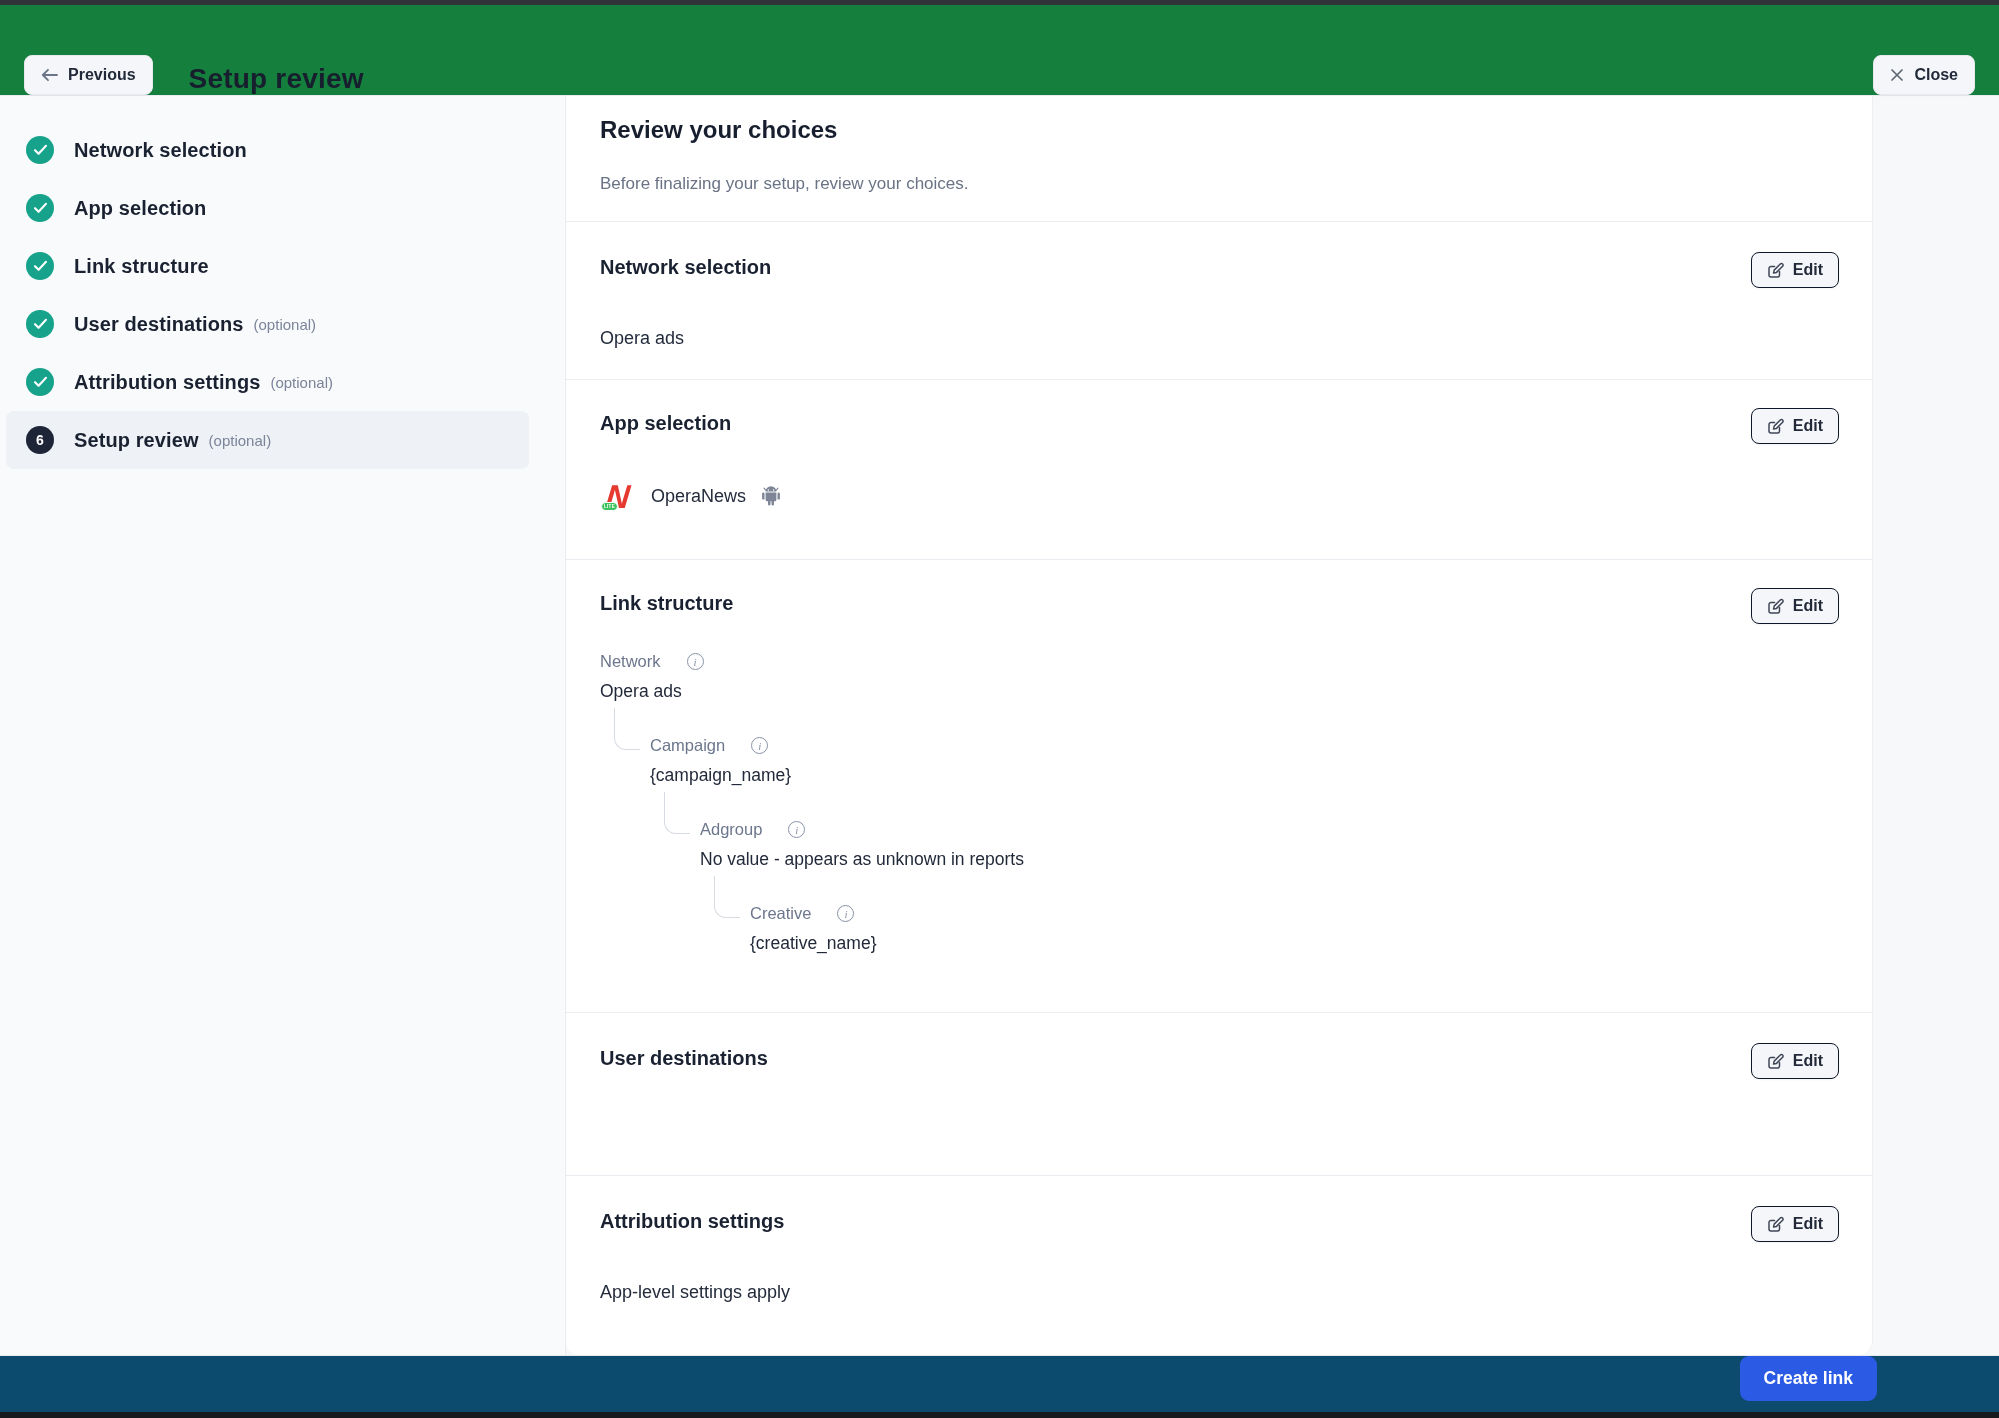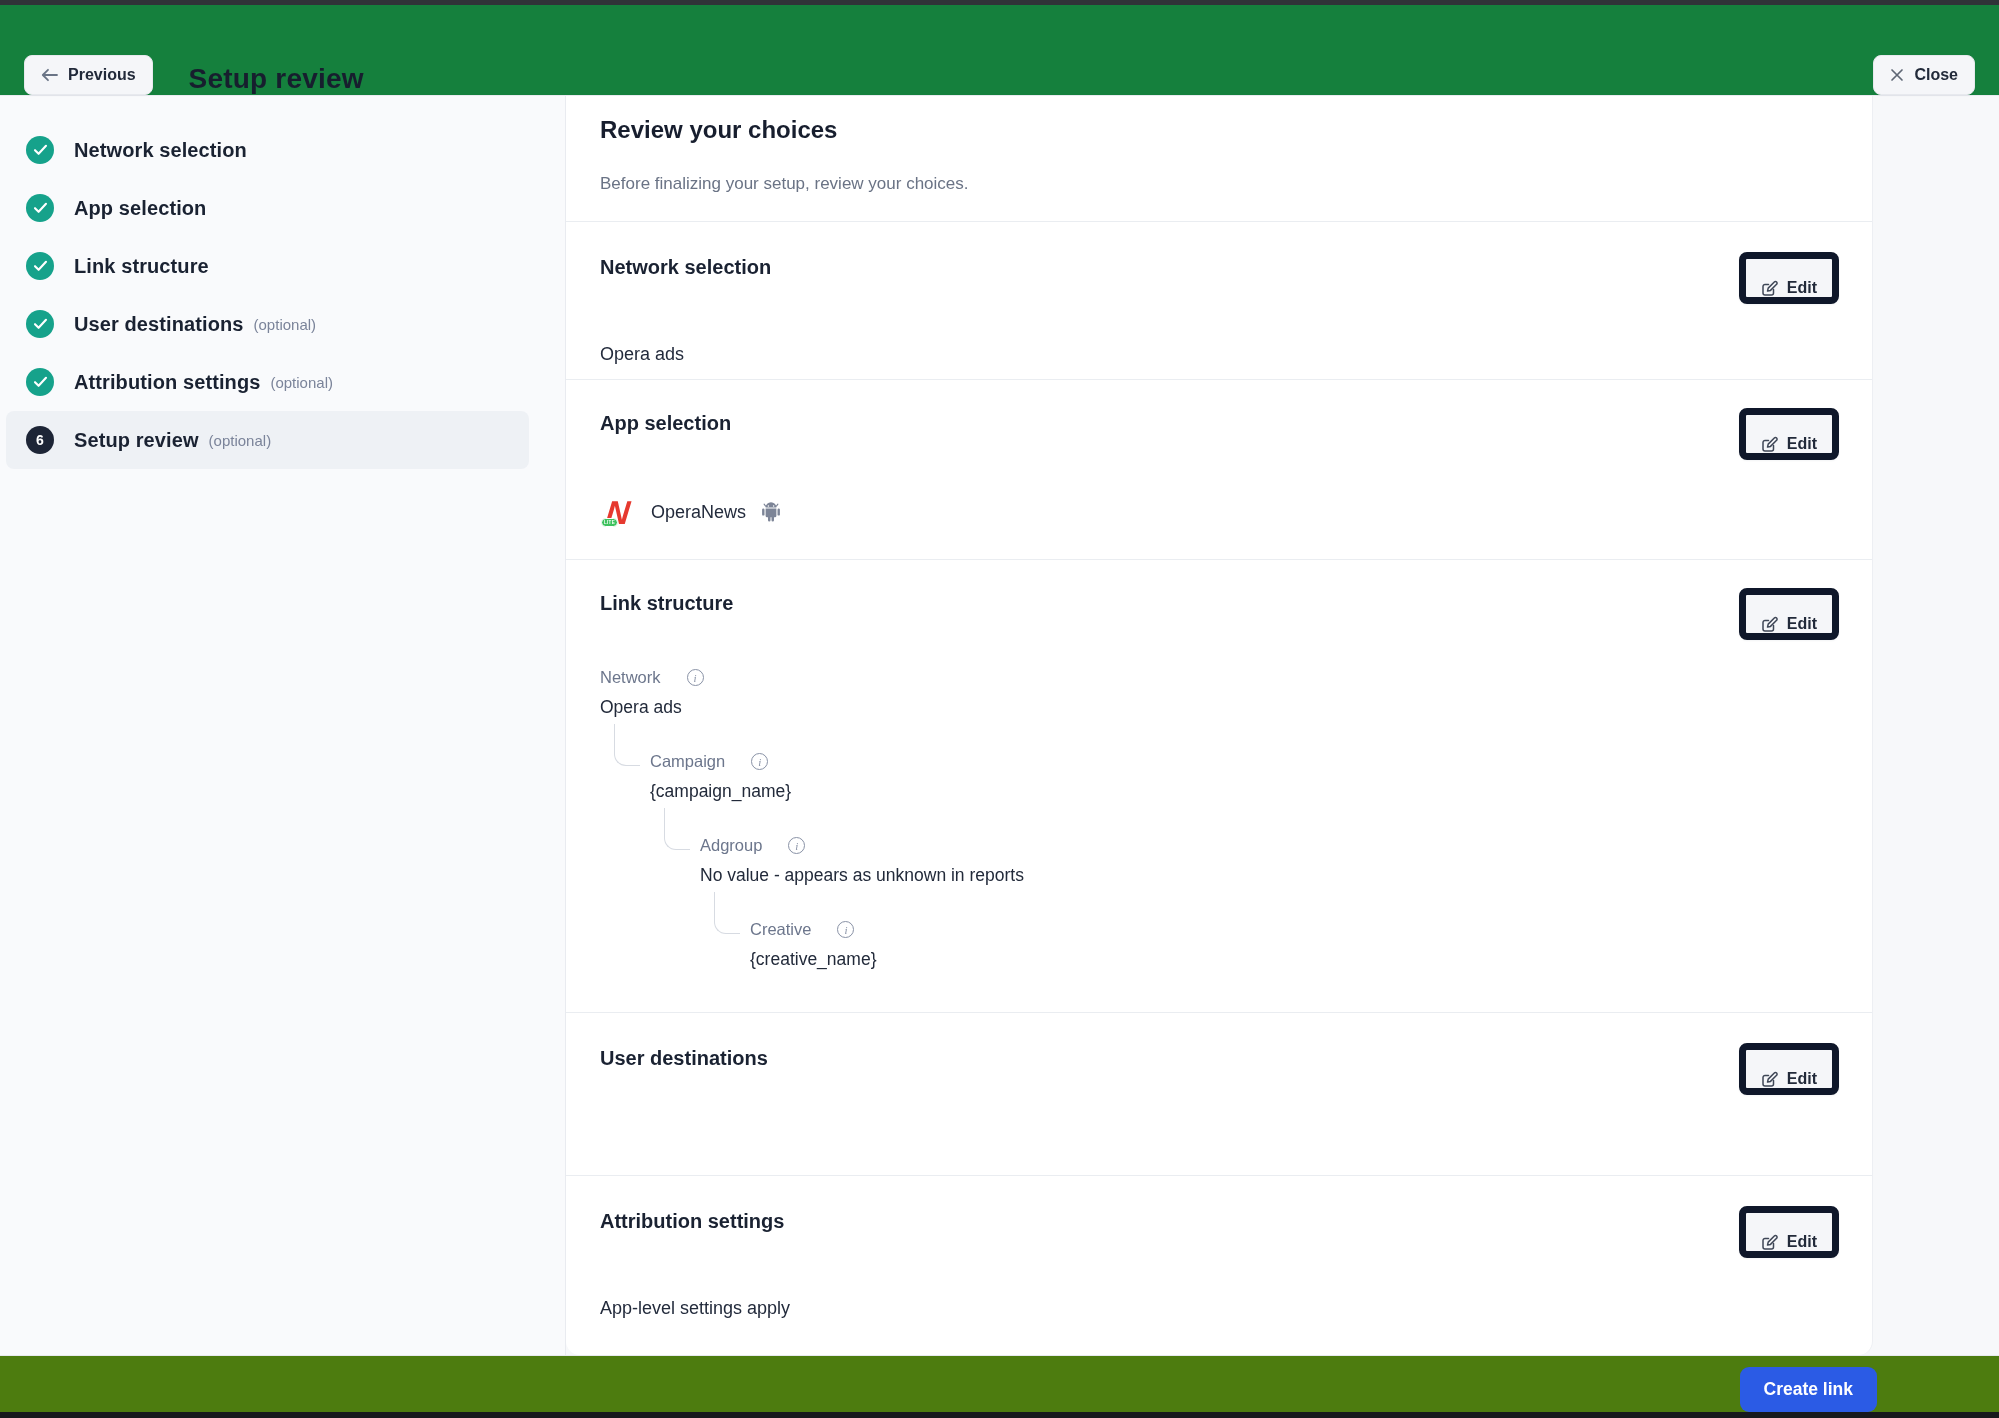--- a/index.html
+++ b/index.html
@@ -67,23 +67,23 @@
   .s-network { height:158px; padding-top:34px; }
   .s-network .sec-value { margin-top:40px; }
   .s-app { height:180px; padding-top:32px; }
   .s-link { height:453px; padding-top:32px; }
   .s-dest { height:163px; padding-top:34px; }
   .s-dest .sec-value { margin-top:40px; }
   .s-attr { height:172px; padding-top:34px; border-bottom:none; }
   .s-attr .sec-value { margin-top:40px; }
 
   .btn-edit {
-    display:inline-flex; align-items:flex-end; gap:9px;
-    background:#f5f6f9; border:7px solid #0f172a; border-radius:8px;
-    height:52px; padding:0 15px; font-size:16px; font-weight:700; color:#222a3a;
+    display:inline-flex; align-items:center; gap:9px;
+    background:#f5f6f9; border:1px solid #0f172a; border-radius:8px;
+    height:36px; padding:0 15px; font-size:16px; font-weight:700; color:#222a3a;
     cursor:pointer; box-shadow:0 1px 2px rgba(20,30,60,.05); margin-top:-4px;
   }
 
   
   .app-row { display:flex; align-items:center; margin-top:34px; gap:15px; }
   .app-icon {
     width:36px; height:36px; position:relative; flex:none;
     display:flex; align-items:center; justify-content:center;
   }
   .app-icon .n {
@@ -112,22 +112,22 @@
   .info-i {
     width:17px; height:17px; border:1.4px solid #8992a6; border-radius:50%;
     display:inline-flex; align-items:center; justify-content:center;
     font-size:11px; color:#8992a6; font-style:italic; font-family:"Liberation Serif",serif;
     flex:none; cursor:pointer;
   }
 
   
   .footer {
     position:absolute; left:0; bottom:6px; width:100%; height:57px;
-    background:#4d7c0f; border-top:1px solid #e7eaee; z-index:10;
-    display:flex; align-items:flex-end; justify-content:flex-end; padding-right:122px;
+    background:#0c4a6e; border-top:1px solid #e7eaee; z-index:10;
+    display:flex; align-items:flex-start; justify-content:flex-end; padding-right:122px;
   }
   .btn-primary {
     background:#2b5be5; color:#fff; border:none; border-radius:9px;
     height:45px; padding:0 24px; font-size:17.5px; font-weight:700; cursor:pointer;
     font-family:"Liberation Sans",sans-serif;
   }
   svg { display:block; }
 </style>
 </head>
 <body>

